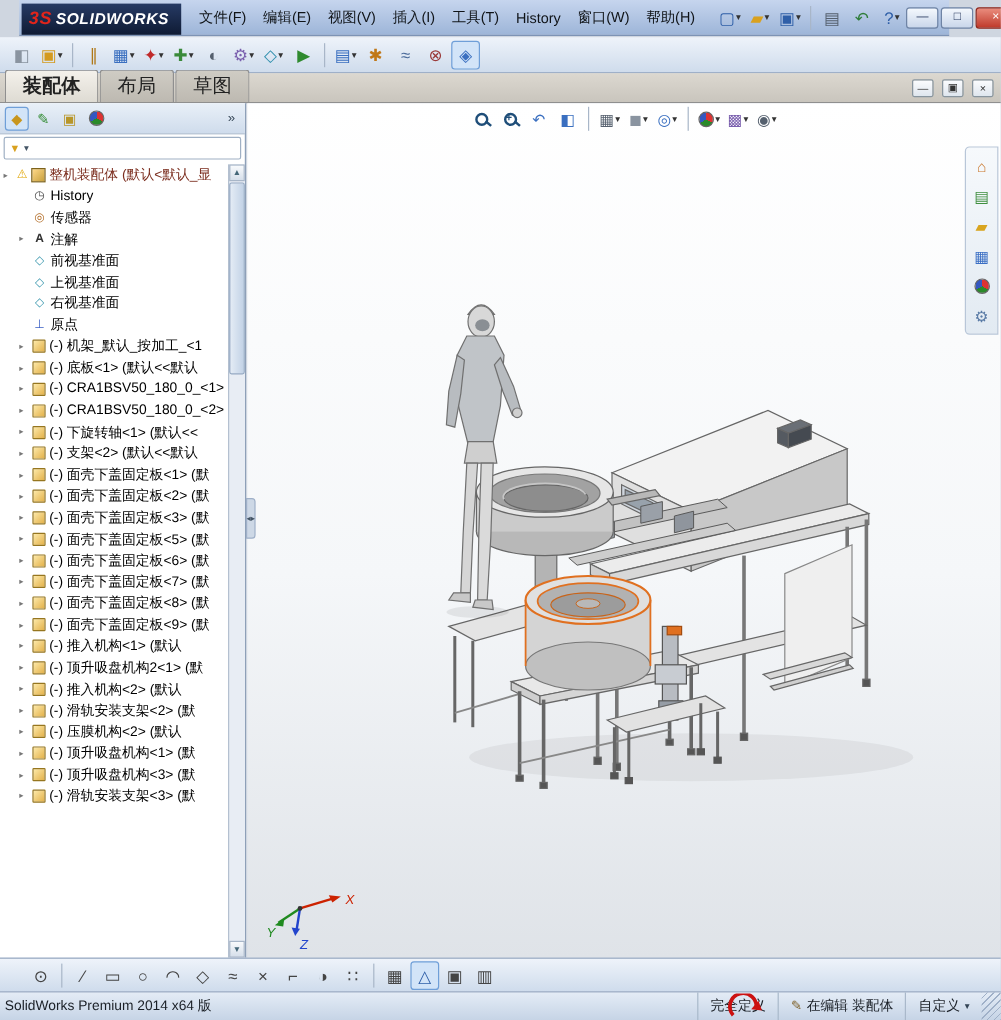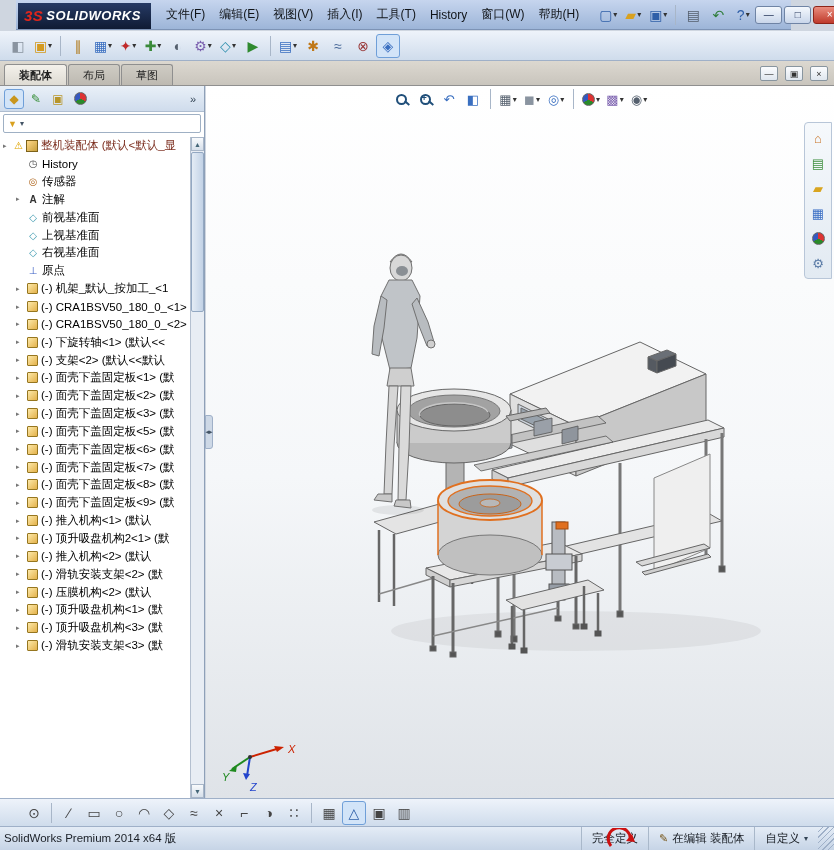--- a/index.html
+++ b/index.html
@@ -28,21 +28,21 @@
 .mag::after {content:"";position:absolute;width:6px;height:2px;background:#1f4e79;right:-5px;bottom:-1px;transform:rotate(40deg)}
 .mag.plus::before {content:"+";position:absolute;left:0;top:-3px;font-size:9px;font-weight:bold;color:#1f4e79}
 .ball {width:13px;height:13px;border-radius:50%;border:1px solid #666;background:conic-gradient(#d33 0 120deg,#2a8a2a 120deg 240deg,#3558c0 240deg 360deg)}
 
 
 #toolbar2 {position:absolute;top:31px;left:0;width:834px;height:30px;background:linear-gradient(#eef3fa,#cfdcec);border-bottom:1px solid #9fb0c8;display:flex;align-items:center;padding-left:6px;gap:1px}
 
 
 #tabrow {position:absolute;top:61px;left:0;width:834px;height:25px;background:linear-gradient(#dcd8d0,#c9c5bd);border-bottom:1px solid #8f8f8f;display:flex;align-items:flex-end}
 #tabs {display:flex;margin-left:4px;gap:1px}
-.tab {padding:3px 14px 2px;font-size:11px;border:1px solid #8f8f8f;border-bottom:none;background:linear-gradient(#cfccc4,#bdb9b1);border-radius:3px 3px 0 0;color:#222;white-space:nowrap}
+.tab {padding:3px 14px 2px;font-size:16px;border:1px solid #8f8f8f;border-bottom:none;background:linear-gradient(#cfccc4,#bdb9b1);border-radius:3px 3px 0 0;color:#222;white-space:nowrap}
 .tab.active {background:linear-gradient(#f4f1eb,#dedbd3);font-weight:bold}
 #doc-controls {margin-left:auto;margin-right:6px;display:flex;gap:7px;align-items:center;padding-bottom:4px}
 .dbtn {width:18px;height:15px;border:1px solid #88959f;background:linear-gradient(#fbfcfe,#dfe6ee);font-size:9px;display:flex;align-items:center;justify-content:center;color:#333;border-radius:2px}
 
 
 #leftpanel {position:absolute;left:0;top:86px;width:205px;height:712px;background:#fff;border-right:1px solid #8ea0b8}
 #panel-header {height:26px;background:linear-gradient(#e9f0f8,#cfdcec);border-bottom:1px solid #aebdd0;display:flex;align-items:center;padding:0 4px}
 #panel-tabs {display:flex;gap:2px}
 #panel-header .ico {min-width:20px;height:20px;font-size:12px}
 .chev2 {margin-left:auto;font-size:11px;color:#345;padding-right:4px}
@@ -273,20 +273,25 @@
         <span class="tlabel">原点</span>
       </div>
       <div class="trow">
         <span class="chev">▸</span>
         <span class="t-comp"></span>
         <span class="tlabel">(-) 机架_默认_按加工_&lt;1</span>
       </div>
       <div class="trow">
         <span class="chev">▸</span>
         <span class="t-comp"></span>
+        <span class="tlabel">(-) 底板&lt;1&gt; (默认&lt;&lt;默认</span>
+      </div>
+      <div class="trow">
+        <span class="chev">▸</span>
+        <span class="t-comp"></span>
         <span class="tlabel">(-) CRA1BSV50_180_0_&lt;1&gt;</span>
       </div>
       <div class="trow">
         <span class="chev">▸</span>
         <span class="t-comp"></span>
         <span class="tlabel">(-) CRA1BSV50_180_0_&lt;2&gt;</span>
       </div>
       <div class="trow">
         <span class="chev">▸</span>
         <span class="t-comp"></span>

